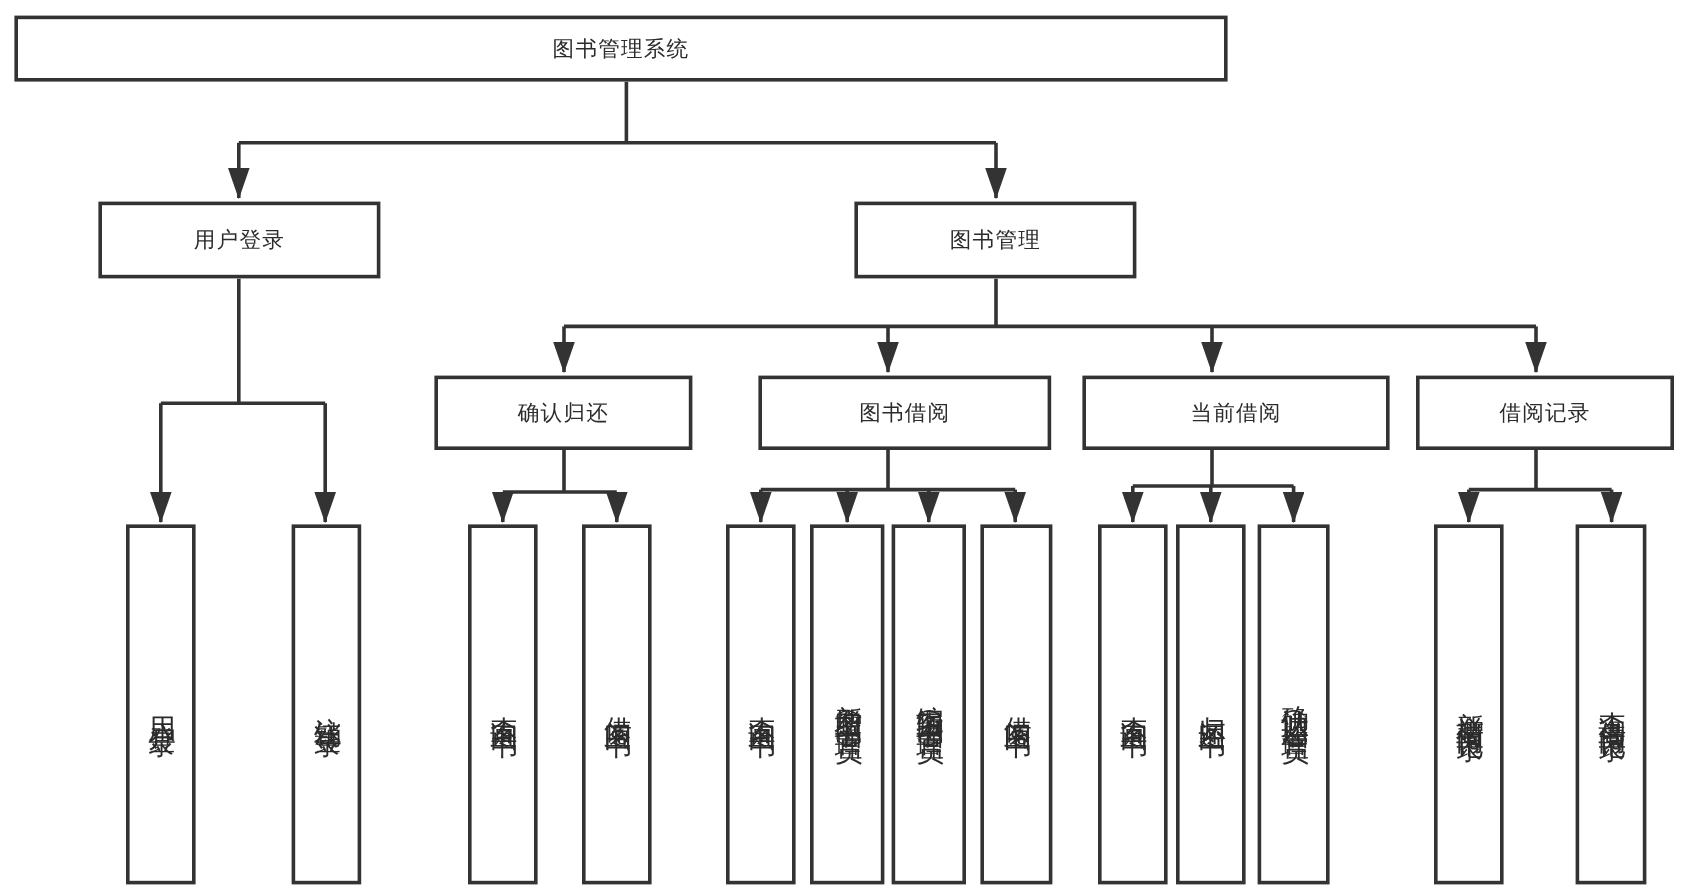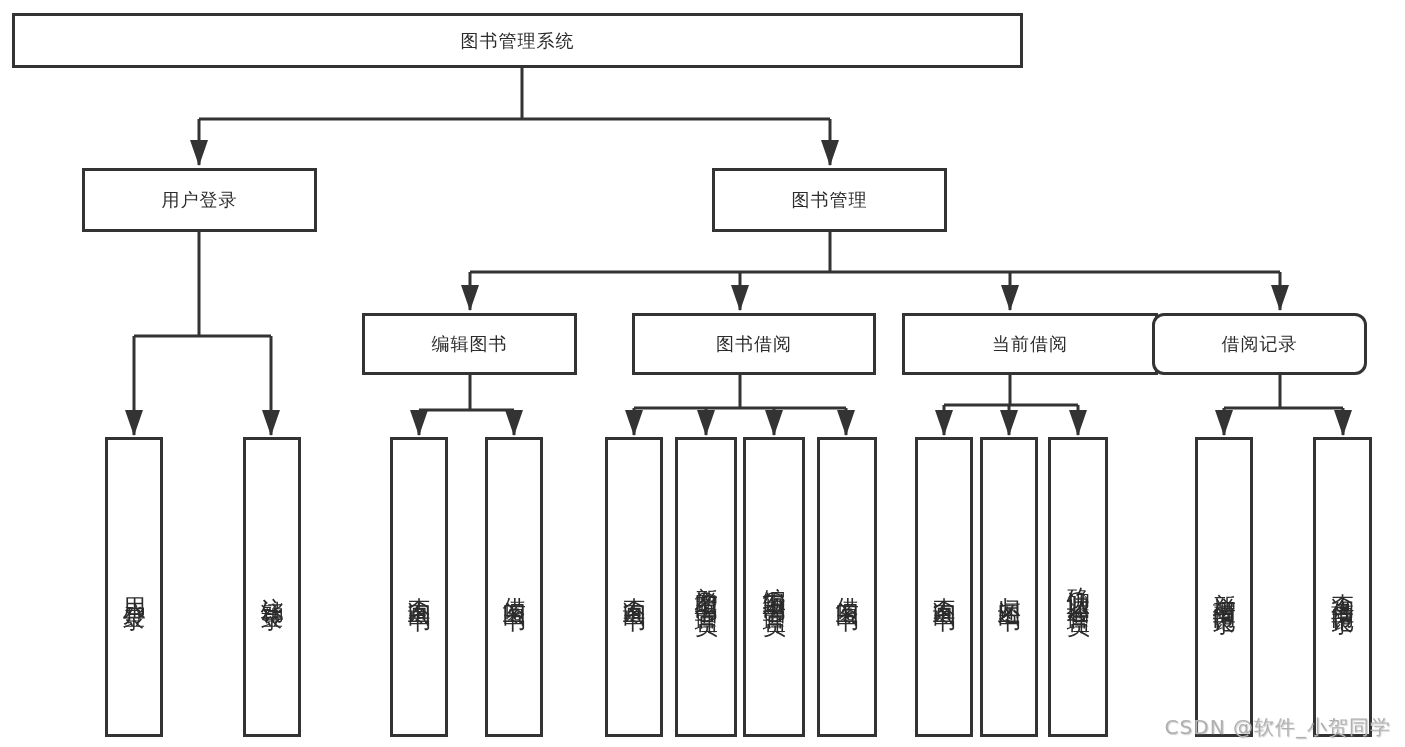--- a/index.html
+++ b/index.html
@@ -39,21 +39,21 @@
   }
   
   .n-root  { left: 12px;  top: 13px;  width: 1011px; height: 55px; }
   
   .n-l2a   { left: 82px;  top: 168px; width: 235px; height: 64px; }
   .n-l2b   { left: 712px; top: 168px; width: 235px; height: 64px; }
   
   .n-l3a   { left: 362px;  top: 313px; width: 215px; height: 62px; }
   .n-l3b   { left: 632px;  top: 313px; width: 244px; height: 62px; }
   .n-l3c   { left: 902px;  top: 313px; width: 256px; height: 62px; }
-  .n-l3d   { left: 1152px; top: 313px; width: 215px; height: 62px; border-radius: 12px; }
+  .n-l3d   { left: 1180px; top: 313px; width: 215px; height: 62px; }
   
   .n-f01 { left: 105px;  top: 437px; width: 58px; height: 300px; }
   .n-f02 { left: 243px;  top: 437px; width: 58px; height: 300px; }
   .n-f03 { left: 390px;  top: 437px; width: 58px; height: 300px; }
   .n-f04 { left: 485px;  top: 437px; width: 58px; height: 300px; }
   .n-f05 { left: 605px;  top: 437px; width: 58px; height: 300px; }
   .n-f06 { left: 675px;  top: 437px; width: 62px; height: 300px; }
   .n-f07 { left: 743px;  top: 437px; width: 62px; height: 300px; }
   .n-f08 { left: 817px;  top: 437px; width: 60px; height: 300px; }
   .n-f09 { left: 915px;  top: 437px; width: 58px; height: 300px; }
@@ -125,21 +125,21 @@
   </div>
 
   <div class="node h n-l2a">
     <span>用户登录</span>
   </div>
   <div class="node h n-l2b">
     <span>图书管理</span>
   </div>
 
   <div class="node h n-l3a">
-    <span>编辑图书</span>
+    <span>确认归还</span>
   </div>
   <div class="node h n-l3b">
     <span>图书借阅</span>
   </div>
   <div class="node h n-l3c">
     <span>当前借阅</span>
   </div>
   <div class="node h n-l3d">
     <span>借阅记录</span>
   </div>
@@ -177,15 +177,14 @@
   <div class="node leaf n-f11">
     <span class="vtext">确认归还（管理员）</span>
   </div>
   <div class="node leaf n-f12">
     <span class="vtext">新增借阅记录</span>
   </div>
   <div class="node leaf n-f13">
     <span class="vtext">查询借阅记录</span>
   </div>
 
-  <div class="watermark">CSDN @软件_小贺同学</div>
 
 </div>
 
 </body></html>

